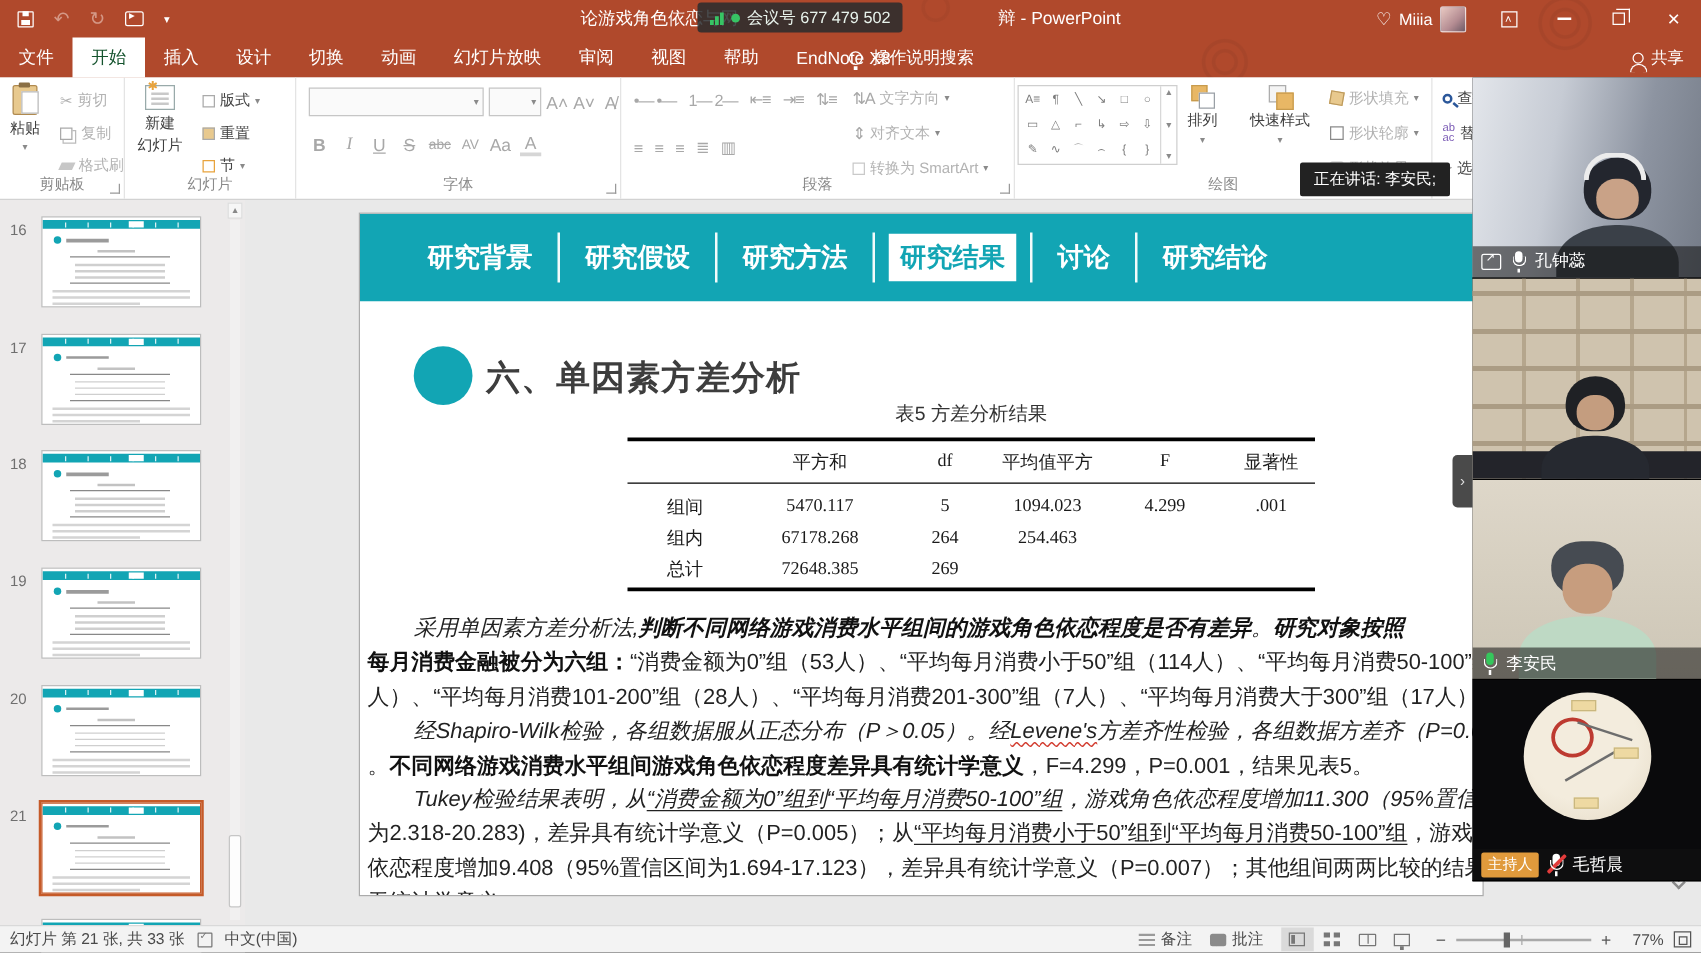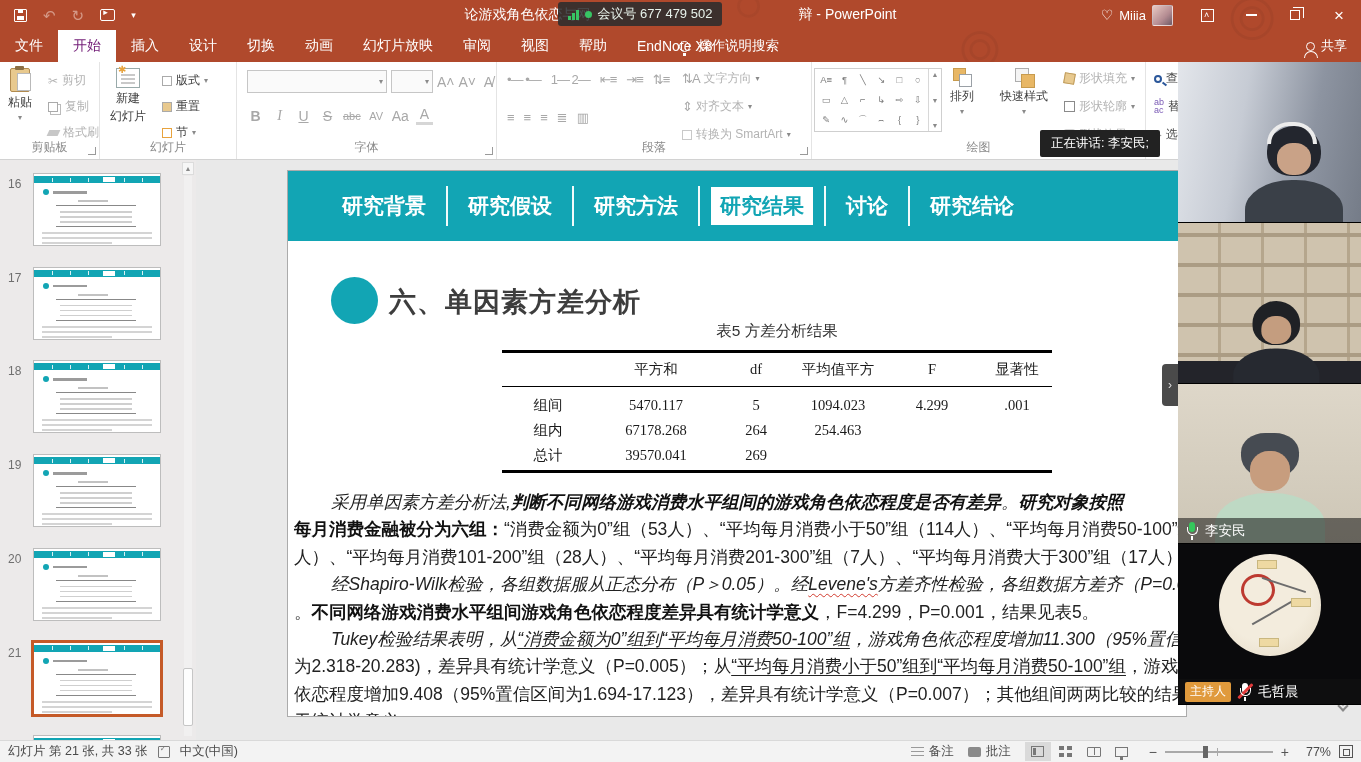--- a/index.html
+++ b/index.html
@@ -37,21 +37,21 @@
   .winbtn { width:44px; height:30px; display:flex; align-items:center; justify-content:center; }
   .ic-ribbon-disp { width:13px; height:13px; border:1.5px solid #fff; position:relative; }
   .ic-ribbon-disp::before { content:'˄'; position:absolute; left:2.5px; top:0px; font-size:9px; color:#fff; }
   .ic-min { width:11px; height:1.5px; background:#fff; }
   .ic-max { width:10px; height:10px; border:1.5px solid #fff; position:relative; }
   .ic-max::before { content:''; position:absolute; left:2px; top:-4.5px; width:10px; height:10px; border:1.5px solid #fff; border-left:none; border-bottom:none; }
   .ic-close { font-size:17px; line-height:1; }
 
   .tabrow { position:absolute; left:0; top:30px; width:1361px; height:32px; display:flex; align-items:stretch; color:#fff; }
   .tab { padding:0 15px; display:flex; align-items:center; font-size:14px; cursor:default; }
-  .tab.active { background:#fff; color:#701a75; font-weight:400; }
+  .tab.active { background:#fff; color:#14532d; font-weight:400; }
   .tellme { display:flex; align-items:center; gap:8px; margin-left:22px; font-size:13.5px; color:#fff; }
   .bulb { width:11px; height:11px; border:1.5px solid #fff; border-radius:50%; position:relative; }
   .bulb::after { content:''; position:absolute; left:2.5px; top:11px; width:3px; height:3px; background:#fff; }
   .share-btn { position:absolute; right:14px; top:0; height:32px; display:flex; align-items:center; gap:6px; font-size:13px; color:#fff; }
   .ic-person { width:9px; height:9px; border:1.5px solid #fff; border-radius:50%; position:relative; }
   .ic-person::after { content:''; position:absolute; left:-3px; top:8px; width:12px; height:6px; border:1.5px solid #fff; border-bottom:none; border-radius:7px 7px 0 0; }
 
   
   .ribbon { position:absolute; left:0; top:62px; width:1361px; height:98px; background:#fff; border-bottom:1px solid #d2d2d2; font-size:12px; color:#444; }
   .rgroup { position:absolute; top:0; height:97px; border-right:1px solid #e4e4e4; }
@@ -636,21 +636,21 @@
             <div class="brow">
               <span class="c c1">组内</span>
               <span class="c c2">67178.268</span>
               <span class="c c3">264</span>
               <span class="c c4">254.463</span>
               <span class="c c5"></span>
               <span class="c c6"></span>
             </div>
             <div class="brow">
               <span class="c c1">总计</span>
-              <span class="c c2">39570.041</span>
+              <span class="c c2">72648.385</span>
               <span class="c c3">269</span>
               <span class="c c4"></span>
               <span class="c c5"></span>
               <span class="c c6"></span>
             </div>
           </div>
       </div>
       <div class="paras">
           <div class="pline ind"><span>采用单因素方差分析法,</span><span class="b">判断不同网络游戏消费水平组间的游戏角色依恋程度是否有差异</span><span>。</span><span class="b">研究对象按照</span></div>
           <div class="pline"><span class="b">每月消费金融被分为六组：</span><span>“消费金额为0”组（53人）、“平均每月消费小于50”组（114人）、“平均每月消费50-100”组</span></div>
@@ -671,20 +671,27 @@
 
   <div class="speaking-toast">正在讲话: 李安民;</div>
 
   <div class="video-panel">
       <div class="tile s1">
         <div class="person">
           <i class="hair"></i>
           <i class="face"></i>
           <i class="torso"></i>
           <i class="band"></i>
+        </div>
+        <div class="vlabel">
+          <span class="share-ic"></span>
+          <span class="mic">
+            <i class="cap"></i>
+          </span>
+          <span class="vname">孔钟蕊</span>
         </div>
       </div>
       <div class="tile s2">
         <div class="person">
           <i class="hair"></i>
           <i class="face"></i>
           <i class="torso"></i>
         </div>
       </div>
       <div class="tile s4">

